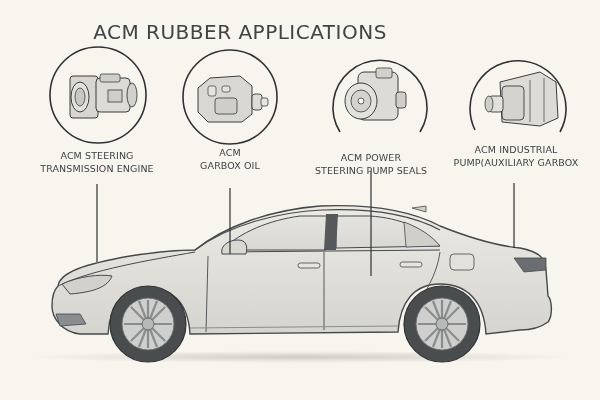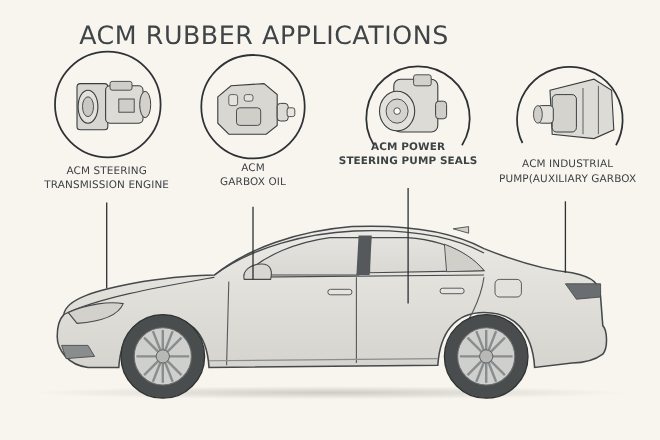--- a/index.html
+++ b/index.html
@@ -4,21 +4,21 @@
   <style>
     html, body { margin:0; padding:0; }
     body {
       width:600px; height:400px; overflow:hidden;
       background:#f8f5ef;
       font-family:"DejaVu Sans", sans-serif;
       position:relative;
     }
     .title {
       position:absolute; left:0; top:20px; width:480px;
-      text-align:center; font-size:23px; letter-spacing:0.5px;
+      text-align:center; font-size:20px; letter-spacing:0.5px;
       color:#3f4447; font-weight:400;
     }
     .label {
       position:absolute; text-align:center; color:#3d4245;
       font-size:9.5px; line-height:12.5px; letter-spacing:0.1px;
       white-space:nowrap;
     }
     svg.scene { position:absolute; left:0; top:0; }
   </style>
 </head>
@@ -173,21 +173,21 @@
 <div class="label" style="left:27px; top:150px; width:140px;">
   <div>ACM STEERING</div>
   <div>TRANSMISSION ENGINE</div>
 </div>
 
 <div class="label" style="left:180px; top:147px; width:100px;">
   <div>ACM</div>
   <div>GARBOX OIL</div>
 </div>
 
-<div class="label" style="left:301px; top:128px; width:140px;font-weight:bold;">
+<div class="label" style="left:301px; top:152px; width:140px;">
   <div>ACM POWER</div>
   <div>STEERING PUMP SEALS</div>
 </div>
 
 <div class="label" style="left:446px; top:144px; width:140px;">
   <div>ACM INDUSTRIAL</div>
   <div>PUMP(AUXILIARY GARBOX</div>
 </div>
 
 </body></html>

